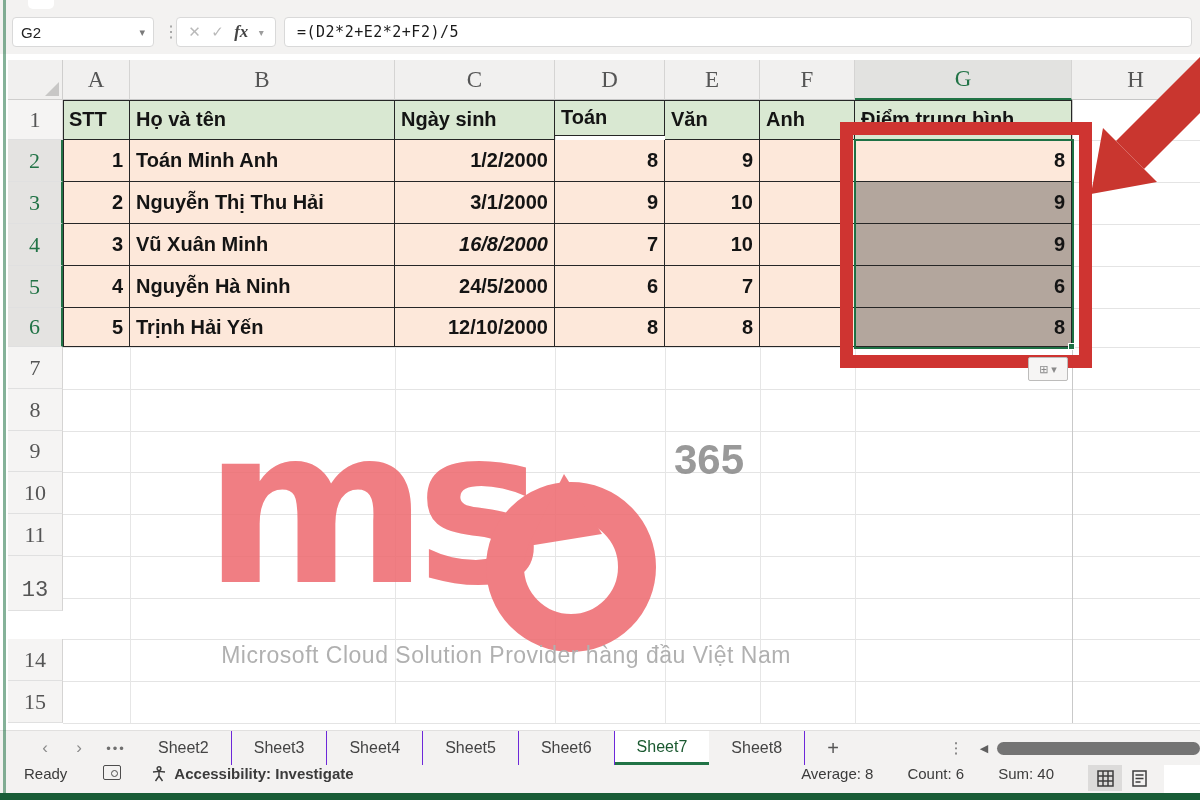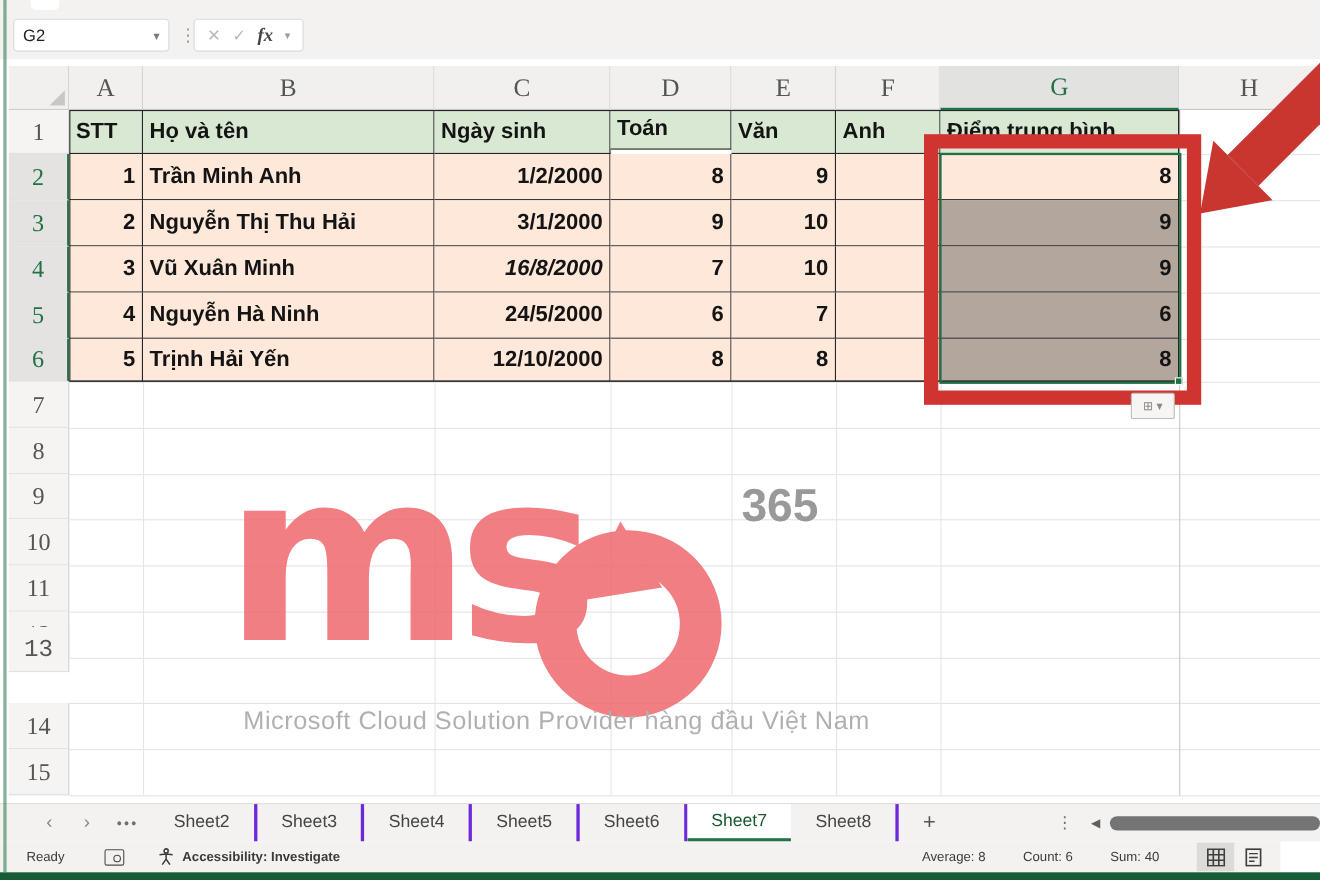--- a/index.html
+++ b/index.html
@@ -57,30 +57,30 @@
   #wm-365 { position:absolute; left:498px; top:56px; font-size:42px; font-weight:bold; color:#8b8b8b; }
   #wm-ms { position:absolute; left:28px; top:28px; font-size:215px; font-weight:bold; color:#ee6d72; letter-spacing:-12px; line-height:200px; font-family:"DejaVu Sans", sans-serif; }
   #wm-o { position:absolute; left:300px; top:92px; }
   #wm-vn { position:absolute; left:462px; top:140px; font-size:74px; font-weight:bold; color:#ee6d72; letter-spacing:2px; }
   #wm-tagline { position:absolute; left:30px; top:262px; width:600px; text-align:center; font-size:23px; color:#a6a6a6; letter-spacing:.5px; }
 
   
   #tab-strip { left:0; top:730px; width:1200px; height:35px; background:#f3f2f1; border-top:1px solid #e1e0df; display:flex; align-items:stretch; }
   .tnav { width:34px; display:flex; align-items:center; justify-content:center; color:#8a8a8a; font-size:17px; }
   #tab-more { width:40px; display:flex; align-items:center; justify-content:center; color:#6f6f6f; font-size:13px; letter-spacing:2px; }
-  .stab { padding:0 22px; display:flex; align-items:center; font-size:16px; color:#444; border-right:3px solid #6d28d9; }
+  .stab { padding:0 22px; display:flex; align-items:center; font-size:16px; color:#444; border-right:1px solid #6d28d9; }
   .stab.active { background:#fff; font-weight:normal; color:#19582f; border-right:none; border-bottom:3px solid #217346; }
   #tab-add { width:56px; display:flex; align-items:center; justify-content:center; color:#555; font-size:20px; }
   #tab-vdots { margin-left:80px; width:30px; display:flex; align-items:center; justify-content:center; color:#6f6f6f; font-size:15px; }
   #hscroll-left { width:26px; display:flex; align-items:center; justify-content:center; color:#5f5f5f; font-size:11px; }
   #hscroll { position:relative; flex:1; margin:11px 0 10px 0; }
   #hscroll .thumb { position:absolute; left:0; top:0; height:13px; width:100%; background:#747474; border-radius:7px; }
 
   
-  #status-bar { left:0; top:765px; width:1164px; height:28px; background:#f3f2f1; display:flex; align-items:center; font-size:12px; color:#3b3b3b; }
+  #status-bar { left:0; top:765px; width:1164px; height:28px; background:#f3f2f1; display:flex; align-items:flex-start; font-size:15px; color:#3b3b3b; }
   #status-ready { margin-left:24px; }
   #macro-icon { margin-left:36px; width:18px; height:15px; border:1.5px solid #4d4d4d; border-radius:2px; position:relative; }
   #macro-icon::after { content:""; position:absolute; right:2px; bottom:2px; width:5px; height:5px; border-radius:50%; border:1.5px solid #4d4d4d; }
   #acc-group { margin-left:30px; display:flex; align-items:center; gap:7px; font-weight:bold; }
   #agg-group { margin-left:auto; display:flex; gap:34px; color:#3b3b3b; }
   #view-icons { display:flex; margin-left:34px; margin-right:8px; }
   .vbtn { width:34px; height:26px; display:flex; align-items:center; justify-content:center; }
   .vbtn.on { background:#dcdbda; }
   #green-base { left:0; top:793px; width:1200px; height:7px; background:#185c37; }
 </style>
@@ -94,20 +94,23 @@
   <div class="abs" id="name-box">
     <span>G2</span>
     <span class="chev">▾</span>
   </div>
   <div class="abs" id="fb-dots">⋮</div>
   <div class="abs" id="fx-group">
     <span class="x">✕</span>
     <span class="ck">✓</span>
     <span class="fx">fx</span>
     <span class="chev">▾</span>
+  </div>
+  <div class="abs" id="formula-field">
+    <span>=(D2*2+E2*2+F2)/5</span>
   </div>
 </div>
 
 <div class="abs" id="sheet">
   <div class="abs" id="corner-cell">
       <div class="tri"></div>
     </div>
   <div id="col-headers">
       <div class="col-h" style="left: 57px; width: 67px;">A</div>
       <div class="col-h" style="left: 124px; width: 265px;">B</div>
@@ -161,21 +164,21 @@
     </div>
   <div id="table-cells">
       <div class="cell hdr left" style="left: 57px; width: 67px; top: 46px; height: 40px;">STT</div>
       <div class="cell hdr left" style="left: 124px; width: 265px; top: 46px; height: 40px;">Họ và tên</div>
       <div class="cell hdr left" style="left: 389px; width: 160px; top: 46px; height: 40px;">Ngày sinh</div>
       <div class="cell hdr left" style="left: 549px; width: 110px; top: 46px; height: 36px;">Toán</div>
       <div class="cell hdr left" style="left: 659px; width: 95px; top: 46px; height: 40px; text-align: center;">Văn</div>
       <div class="cell hdr left" style="left: 754px; width: 95px; top: 46px; height: 40px;">Anh</div>
       <div class="cell hdr left" style="left: 849px; width: 217px; top: 46px; height: 40px;">Điểm trung bình</div>
       <div class="cell data right" style="left: 57px; width: 67px; top: 86px; height: 42px;">1</div>
-      <div class="cell data left" style="left: 124px; width: 265px; top: 86px; height: 42px;">Trần Minh Anh</div>
+      <div class="cell data left" style="left: 124px; width: 265px; top: 86px; height: 42px;">Toán Minh Anh</div>
       <div class="cell data right" style="left: 389px; width: 160px; top: 86px; height: 42px;">1/2/2000</div>
       <div class="cell data right" style="left: 549px; width: 110px; top: 86px; height: 42px;">8</div>
       <div class="cell data right" style="left: 659px; width: 95px; top: 86px; height: 42px;">9</div>
       <div class="cell data left" style="left: 754px; width: 95px; top: 86px; height: 42px;"></div>
       <div class="cell data right" style="left: 849px; width: 217px; top: 86px; height: 42px;">8</div>
       <div class="cell data right" style="left: 57px; width: 67px; top: 128px; height: 42px;">2</div>
       <div class="cell data left" style="left: 124px; width: 265px; top: 128px; height: 42px;">Nguyễn Thị Thu Hải</div>
       <div class="cell data right" style="left: 389px; width: 160px; top: 128px; height: 42px;">3/1/2000</div>
       <div class="cell data right" style="left: 549px; width: 110px; top: 128px; height: 42px;">9</div>
       <div class="cell data right" style="left: 659px; width: 95px; top: 128px; height: 42px;">10</div>

